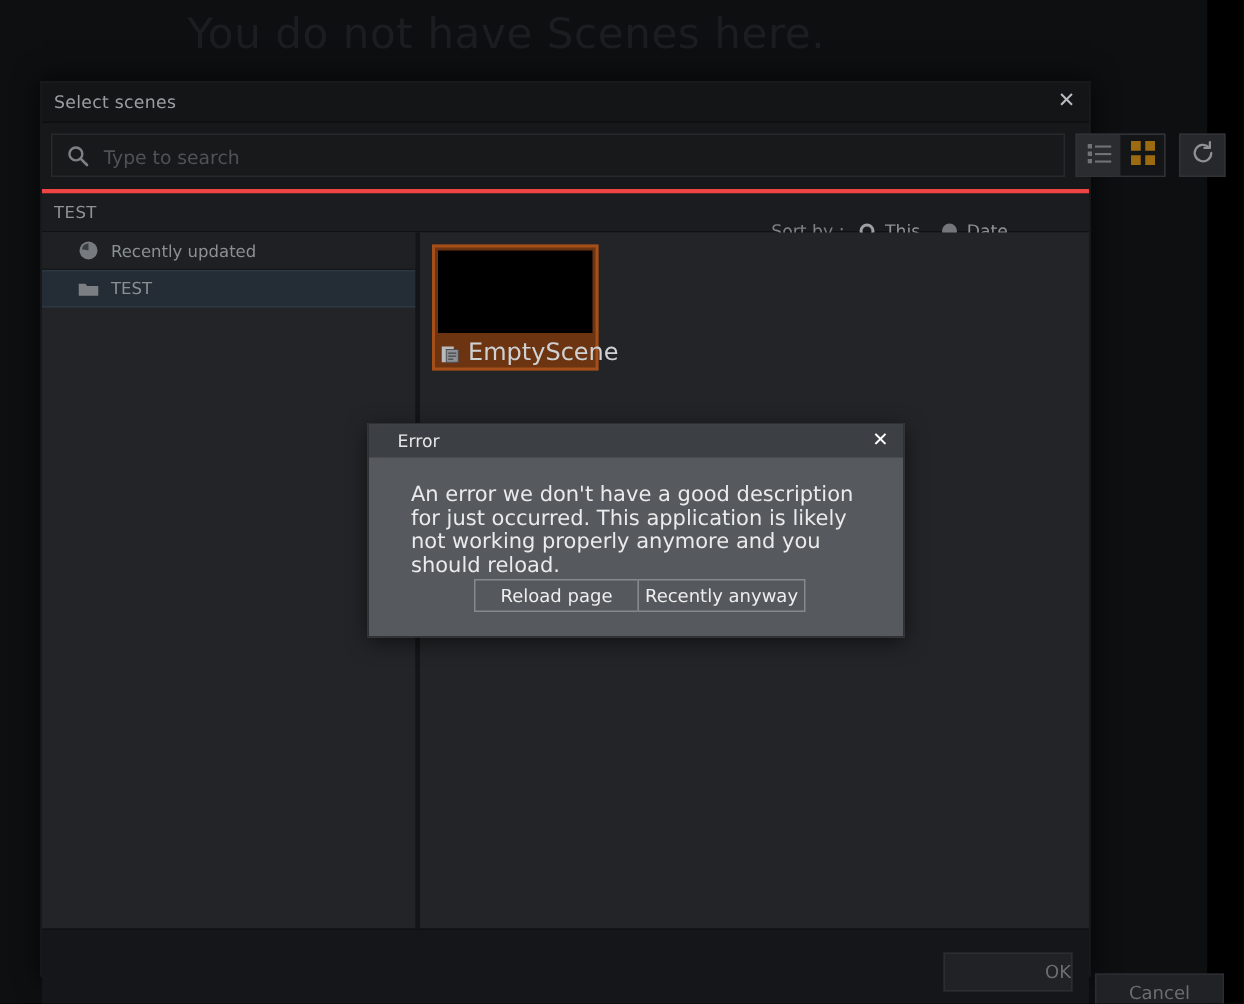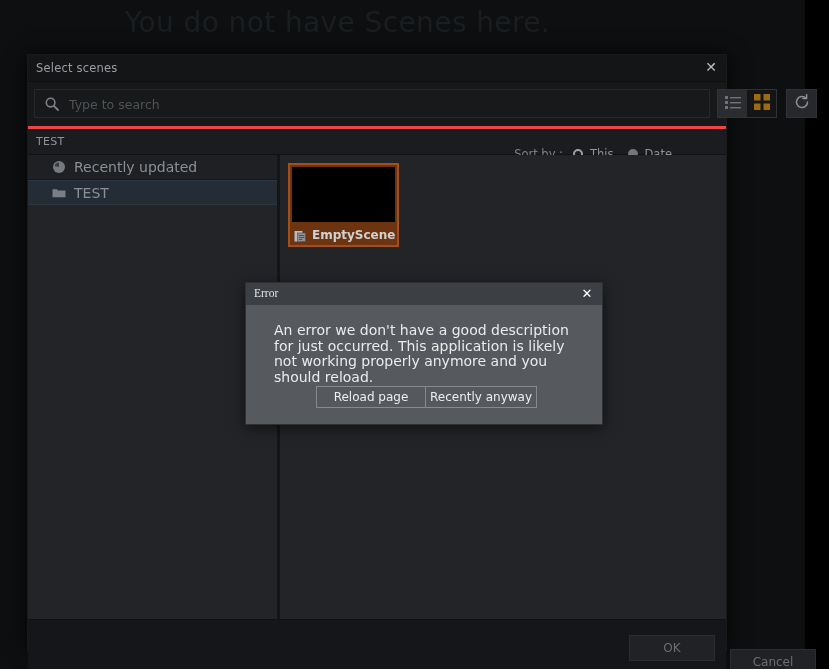--- a/index.html
+++ b/index.html
@@ -209,21 +209,21 @@
     left: 249px; top: 0;
     width: 3px; height: 464px;
     background: #141517;
   }
   .tree-item {
     position: relative;
     height: 25px;
     display: flex;
     align-items: center;
     padding-left: 24px;
-    font-size: 14px;
+    font-size: 11px;
     color: #8b9095;
     cursor: pointer;
     box-sizing: border-box;
   }
   .tree-item.recent {
     background: #1e2023;
     border-bottom: 1px solid #17181a;
   }
   .tree-item.selected {
     background: #242c35;
@@ -271,24 +271,23 @@
     align-items: center;
     padding-left: 4px;
     box-sizing: border-box;
   }
   #scene-file-icon {
     width: 13px; height: 13px;
     margin-right: 5px;
     flex: none;
   }
   #scene-item-label {
-    font-size: 12px;
+    font-size: 16px;
     color: #cfd2d5;
     white-space: nowrap;
-    font-weight: bold;
   }
 
   
   #panel-footer {
     position: relative;
     height: 60px;
     background: #15161a;
     border-top: 1px solid #0f1012;
   }
   .footer-button {
@@ -298,21 +297,21 @@
     background: #212225;
     border: 1px solid #2b2d31;
     box-sizing: border-box;
     color: #6a6e73;
     font-size: 12px;
     line-height: 24px;
     text-align: center;
     cursor: pointer;
     font-family: "DejaVu Sans", "Liberation Sans", sans-serif;
   }
-  #ok-button { left: 601px; }
+  #ok-button { left: 601px; text-align: right; }
   #cancel-button { left: 702px; margin-top: 14px; }
 
   
   #error-dialog {
     position: absolute;
     left: 245px;
     top: 282px;
     width: 358px;
     height: 143px;
     background: #56595d;
@@ -320,24 +319,23 @@
     box-sizing: border-box;
     box-shadow: 0 3px 14px rgba(0,0,0,0.55);
   }
   #error-dialog-titlebar {
     position: relative;
     height: 22px;
     background: #3c3f43;
   }
   #error-dialog-title {
     position: absolute;
-    left: 8px; top: 4px;
+    left: 19px; top: 4px;
     font-size: 11.5px;
     color: #e4e6e8;
-    font-family: Liberation Serif, serif;
   }
   #error-dialog-close {
     position: absolute;
     right: 6px; top: 2px;
     width: 18px; height: 18px;
     color: #ffffff;
     font-size: 13px;
     line-height: 18px;
     text-align: center;
     cursor: pointer;

